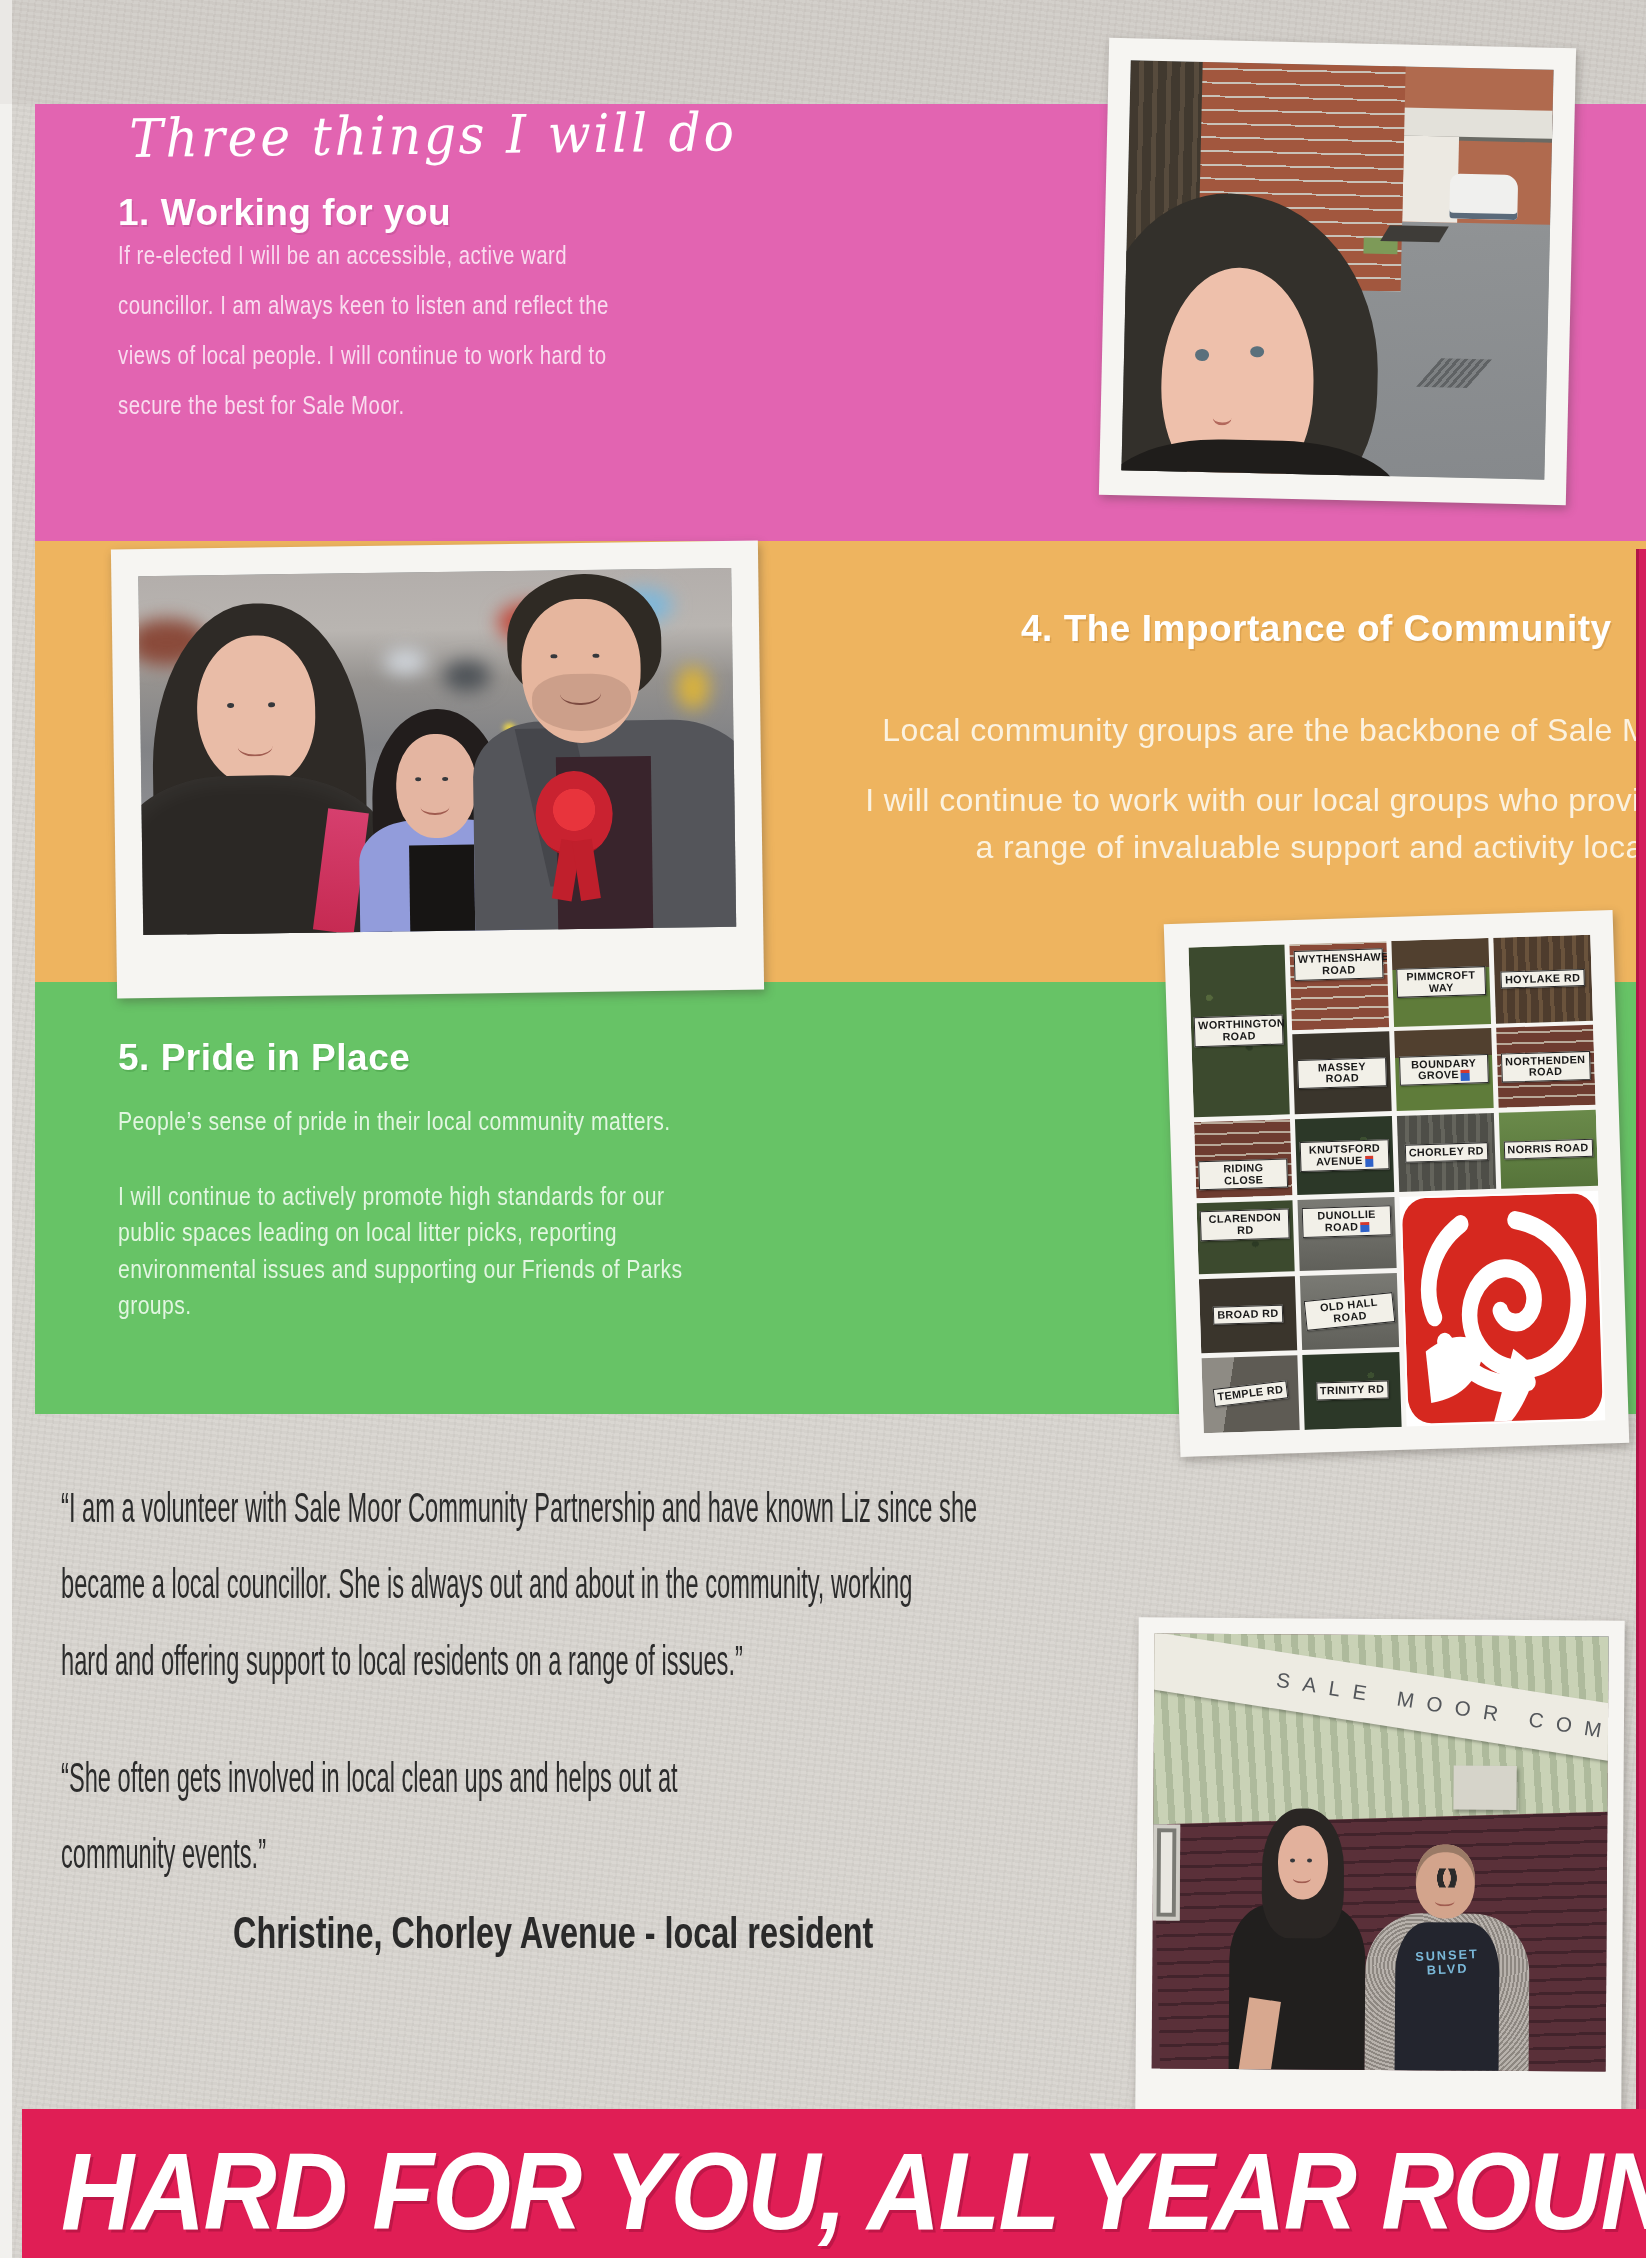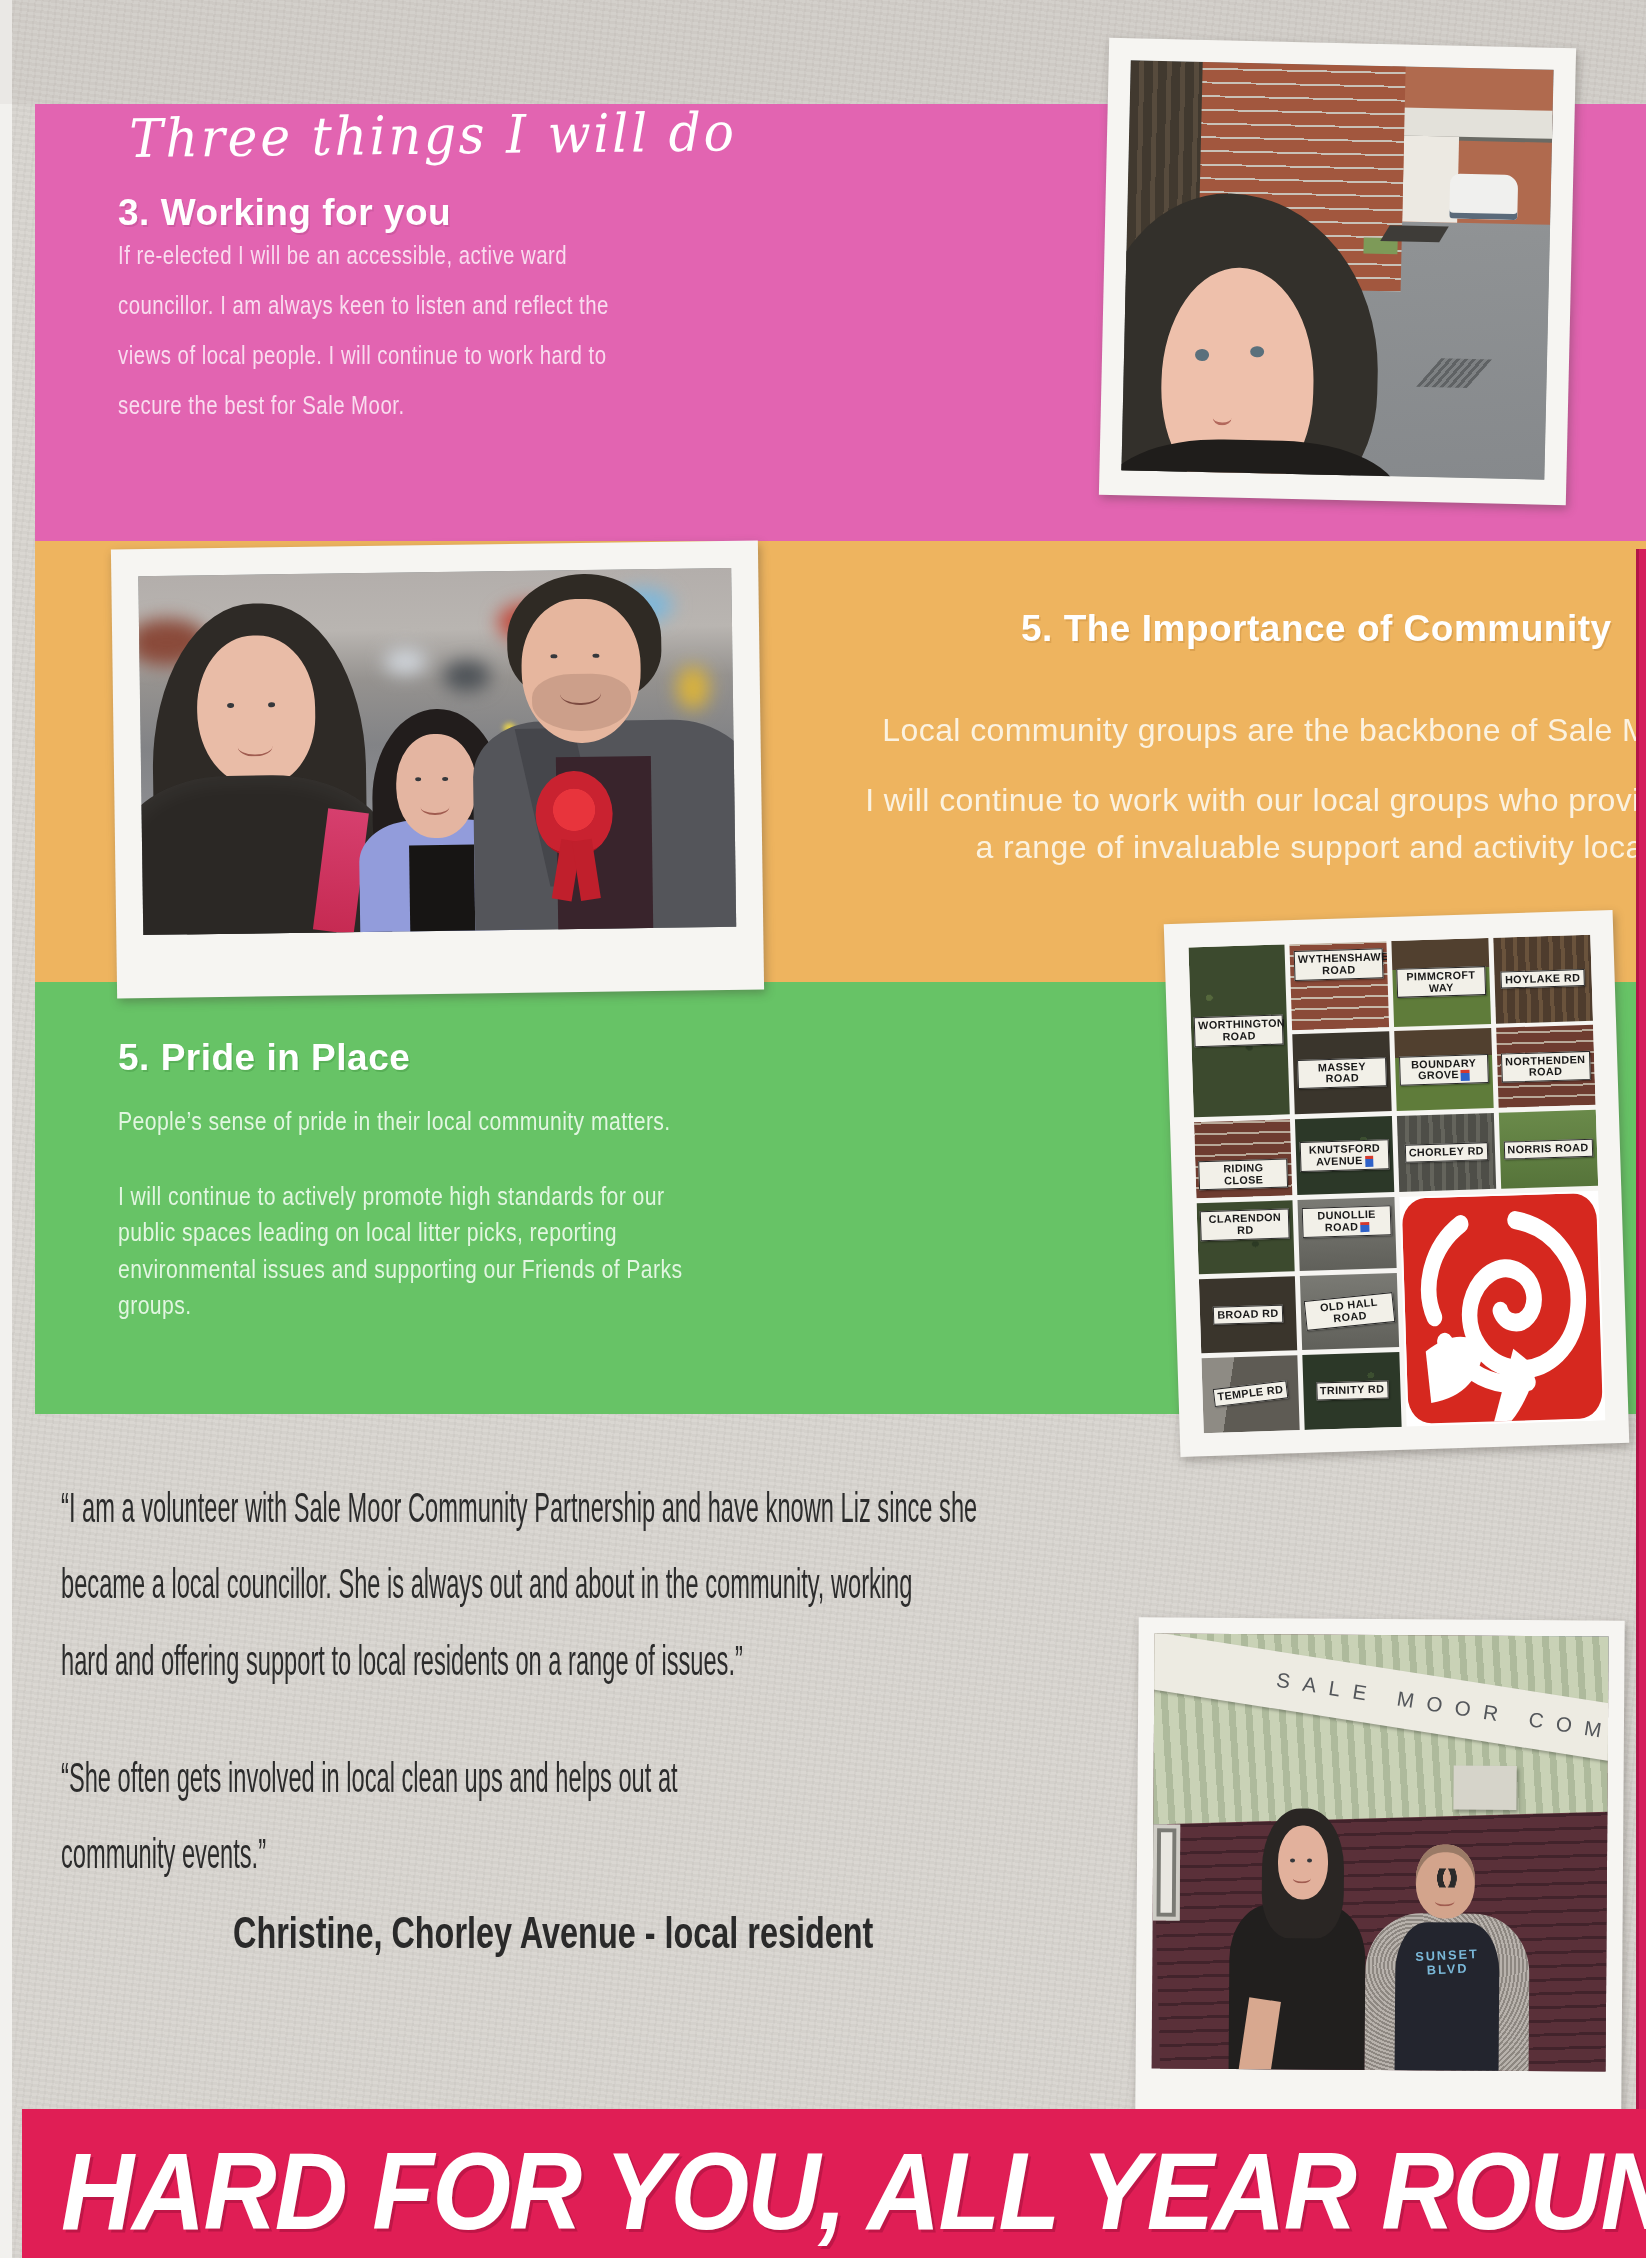--- a/index.html
+++ b/index.html
@@ -158,28 +158,28 @@
 </style>
 </head>
 <body>
 
 <div id="page">
   <div class="edge-left"></div>
   <div class="top-shade"></div>
 
   <div class="band band-pink"></div>
   <div class="script-head">Three things I will do</div>
-  <div class="num-head h1">3. Working for you</div>
+  <div class="num-head h1">1. Working for you</div>
   <div class="bodyline pink-line" style="left:118px;top:241px;">If re-elected I will be an accessible, active ward</div>
   <div class="bodyline pink-line" style="left:118px;top:291px;">councillor. I am always keen to listen and reflect the</div>
   <div class="bodyline pink-line" style="left:118px;top:341px;">views of local people. I will continue to work hard to</div>
   <div class="bodyline pink-line" style="left:118px;top:391px;">secure the best for Sale Moor.</div>
 
   <div class="band band-orange"></div>
-  <div class="num-head h2">5. The Importance of Community</div>
+  <div class="num-head h2">4. The Importance of Community</div>
   <div class="or-r orange-line" style="right:-57px;top:712px;">Local community groups are the backbone of Sale Moor.</div>
   <div class="or-r orange-line" style="right:-29px;top:782px;">I will continue to work with our local groups who provide</div>
   <div class="or-r orange-line" style="right:-35px;top:829px;">a range of invaluable support and activity locally.</div>
 
   <div class="band band-green"></div>
   <div class="num-head h3">5. Pride in Place</div>
   <div class="bodyline green-line" style="left:118px;top:1106px;">People’s sense of pride in their local community matters.</div>
   <div class="bodyline green-line" style="left:118px;top:1181px;">I will continue to actively promote high standards for our</div>
   <div class="bodyline green-line" style="left:118px;top:1217px;">public spaces leading on local litter picks, reporting</div>
   <div class="bodyline green-line" style="left:118px;top:1254px;">environmental issues and supporting our Friends of Parks</div>

